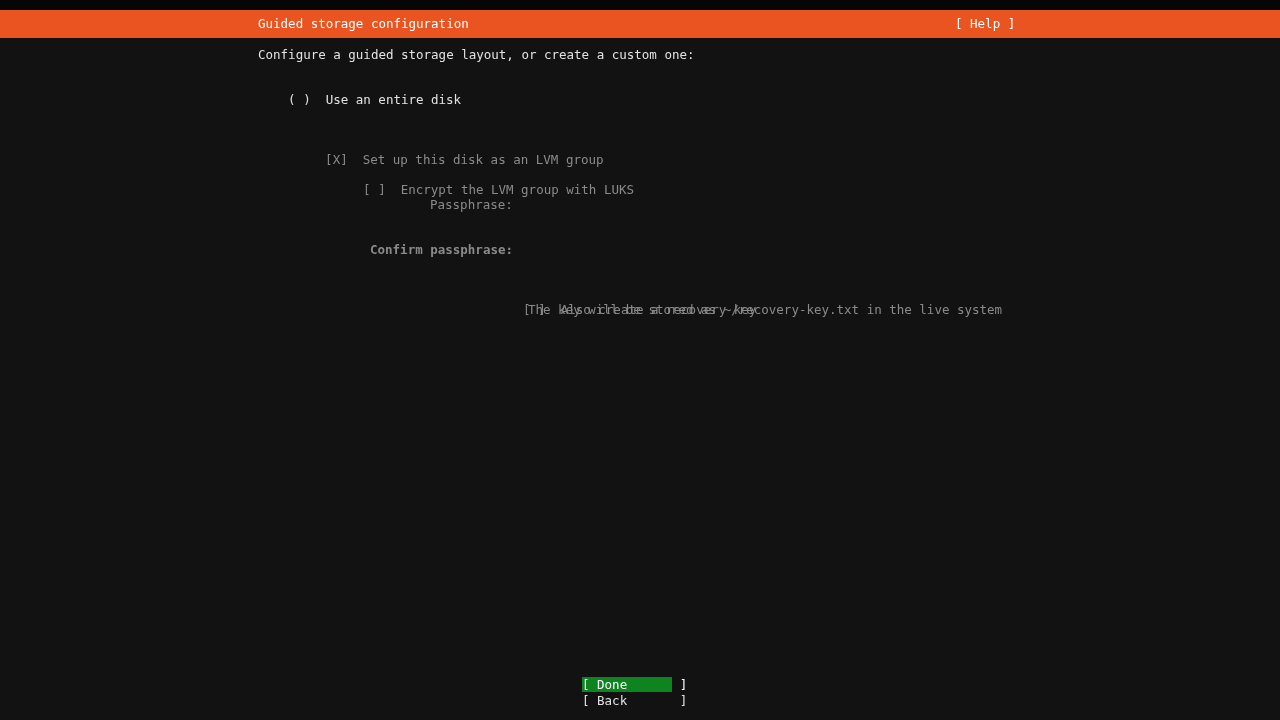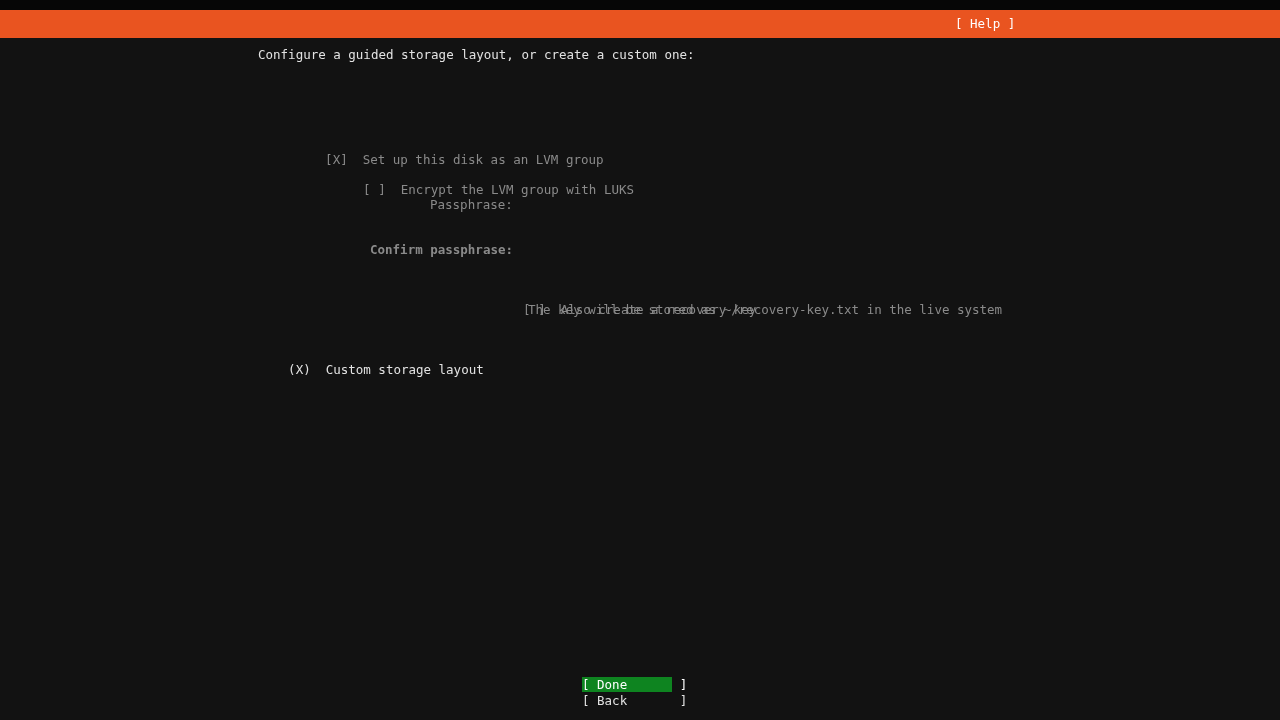--- a/index.html
+++ b/index.html
@@ -75,25 +75,29 @@
   }
 </style>
 </head>
 <body>
 
 <div class="screen">
 
   <div class="topstrip"></div>
 
   <div class="titlebar">
+    <span class="title">Guided storage configuration</span>
     <span class="help">[ Help ]</span>
   </div>
 
   <div class="ln bright" style="left:258px; top:47px;">Configure a guided storage layout, or create a custom one:</div>
 
+  <div class="ln bright" style="left:258px; top:77px;">
+    <span>( )</span><span class="row-label">Use an entire disk</span>
+  </div>
 
 
   <div class="ln dim" style="left:295px; top:137px;">
     <span>[X]</span><span class="row-label">Set up this disk as an LVM group</span>
   </div>
 
   <div class="ln dim" style="left:333px; top:167px;">
     <span>[ ]</span><span class="row-label">Encrypt the LVM group with LUKS</span>
   </div>
 
@@ -101,20 +105,17 @@
 
   <div class="ln dim" style="left:370px; top:242px;font-weight:bold;">Confirm passphrase:</div>
 
   <div class="ln dim" style="left:493px; top:287px;">
     <span>[ ]</span><span class="row-label">Also create a recovery key</span>
   </div>
 
   <div class="ln dim" style="left:528px; top:302px;">The key will be stored as ~/recovery-key.txt in the live system</div>
 
 
-  <div class="ln bright" style="left:258px; top:347px;">
-    <span>(X)</span><span class="row-label">Custom storage layout</span>
-  </div>
 
   <div class="btn btn-done">[ Done       ]</div>
   <div class="btn btn-back">[ Back       ]</div>
 
 </div>
 
 </body></html>

